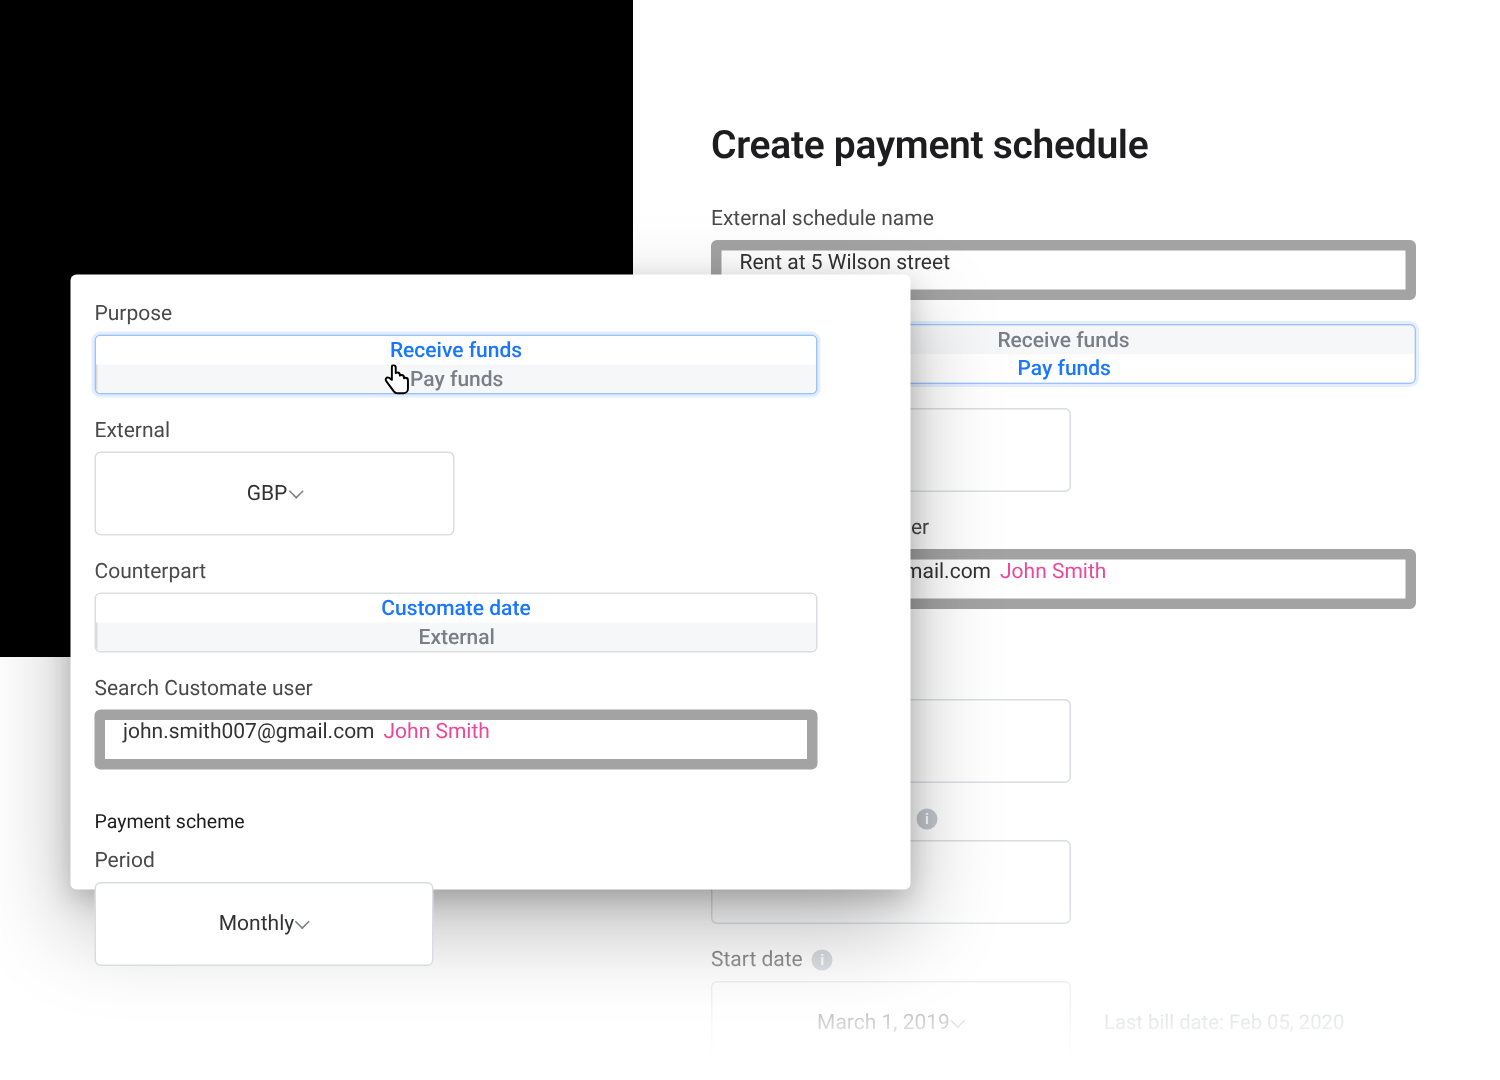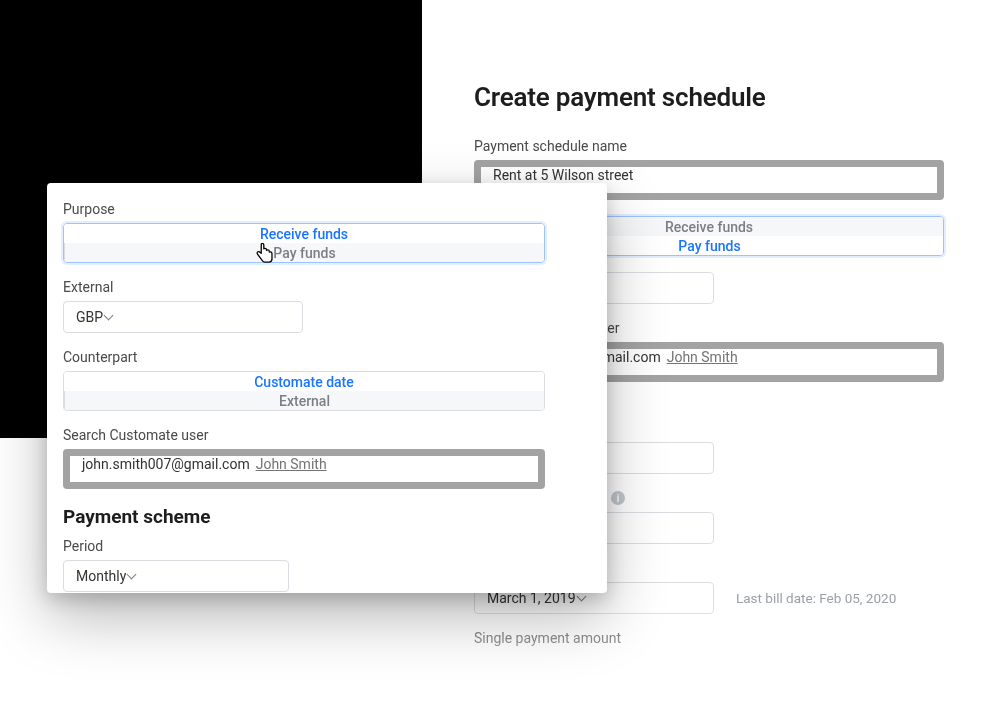--- a/index.html
+++ b/index.html
@@ -17,35 +17,35 @@
     left: 446px; top: 42px; width: 526px; height: 678px;
     padding: 40px 28px 0 28px;
   }
   .panel-front {
     left: 47px; top: 183px; width: 560px; height: 410px;
     padding: 18px 26px 0 16px;
     box-shadow: 0 24px 60px rgba(0,0,0,0.28), 0 6px 18px rgba(0,0,0,0.18);
   }
 
   .h1 { font-size: 26px; font-weight: 600; color: #1d1d1f; margin-bottom: 26px; letter-spacing: -0.2px; }
-  .h2 { font-size: 19px; font-weight: 700; color: #1d1d1f; margin: 16px 0 10px 0; }
+  .h2 { font-size: 13px; font-weight: 400; color: #1d1d1f; margin: 28px 0 10px 0; }
 
   .label { font-size: 14px; color: #4a4a4a; margin-bottom: 6px; display: flex; align-items: center; gap: 6px; }
   .field { margin-bottom: 16px; }
 
   .input {
     width: 100%; height: 40px; border: 7px solid #a3a3a3; border-radius: 4px;
     padding: 0 12px; font-size: 14px; color: #333; display: flex; align-items: flex-start;
     background: #fff;
   }
 
   .select {
-    width: 240px; height: 32px; border: 1px solid #d9dde2; border-radius: 4px;
+    width: 240px; height: 56px; border: 1px solid #d9dde2; border-radius: 4px;
     padding: 0 12px; font-size: 14px; color: #333; display: flex; align-items: center;
-    justify-content: flex-start; background: #fff;
+    justify-content: center; background: #fff;
   }
 
   .seg { display: flex; width: 100%; height: 40px; border: 1px solid #d9dde2; border-radius: 4px; overflow: hidden; flex-direction: column; }
   .seg-btn { flex: 1; display: flex; align-items: center; justify-content: center; font-size: 14px; font-weight: 500; color: #7a7f87; background: #f6f7f8; cursor: pointer; }
   .seg-btn + .seg-btn { border-left: 1px solid #d9dde2; }
   .seg-btn.active-blue { background: #fff; color: #1976ff; }
   .seg.outlined-blue { border-color: #9ec2ff; box-shadow: 0 0 0 2px rgba(25,118,255,0.12); }
 
   .chevron { width: 10px; height: 10px; position: relative; }
   .chevron::before {
@@ -61,37 +61,37 @@
     background: #c3c8cf; color: #fff; font-size: 10px; font-weight: 700;
     align-items: center; justify-content: center; font-style: normal;
   }
 
   .row { display: flex; align-items: center; gap: 16px; }
 
   .cursor {
     position: absolute; left: 253px; top: 243px; width: 22px; height: 26px; z-index: 50; pointer-events: none;
   }
 
-  .user-suffix { color: #737373; margin-left: 6px; text-decoration: underline; }
+  .user-suffix { color: #ec4899; margin-left: 6px; }
 
   .fade-cover {
     position: absolute; left: 422px; top: 600px; width: 526px; height: 120px; pointer-events: none;
     background: linear-gradient(to bottom, rgba(255,255,255,0) 0%, rgba(255,255,255,0.92) 80%, #fff 100%);
   }
 </style>
 </head>
 <body>
 
 <div class="black-bar"></div>
 
 <div class="panel panel-back">
   <div class="h1">Create payment schedule</div>
 
   <div class="field">
-    <div class="label">Payment schedule name</div>
+    <div class="label">External schedule name</div>
     <div class="input">
       <span>Rent at 5 Wilson street</span>
     </div>
   </div>
 
   <div class="field">
     <div class="seg outlined-blue">
       <div class="seg-btn">Receive funds</div>
       <div class="seg-btn active-blue">Pay funds</div>
     </div>

